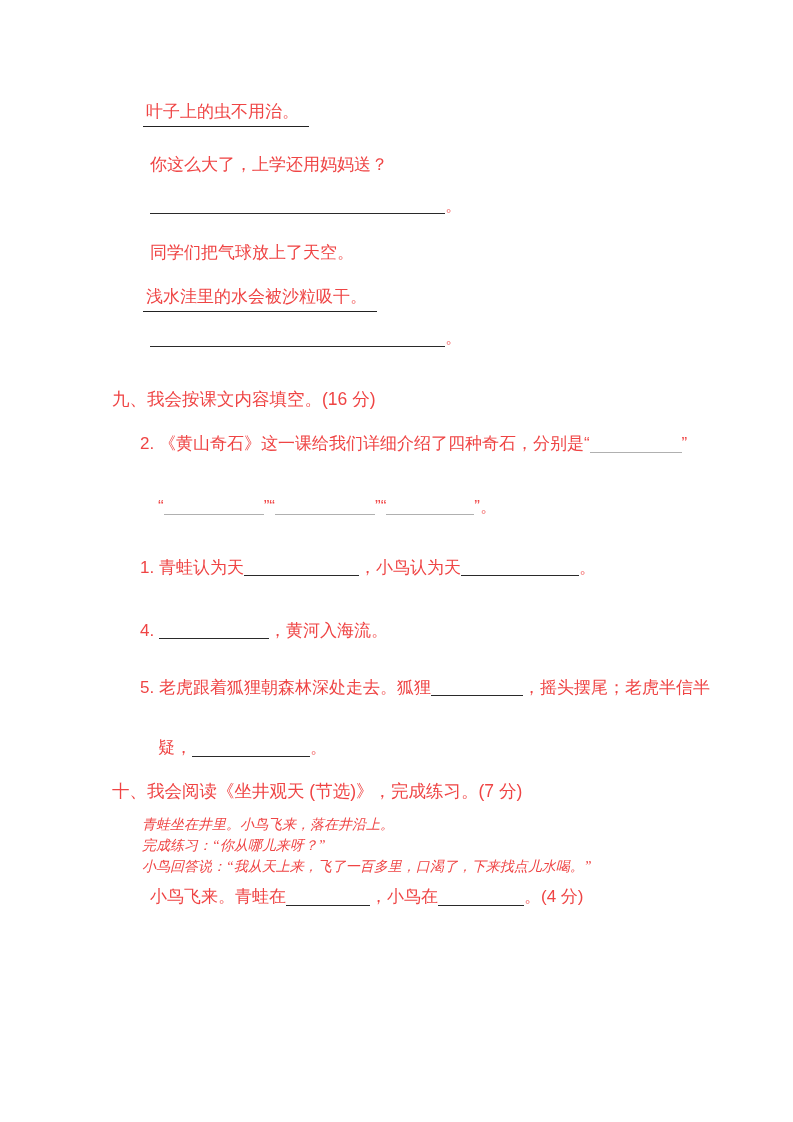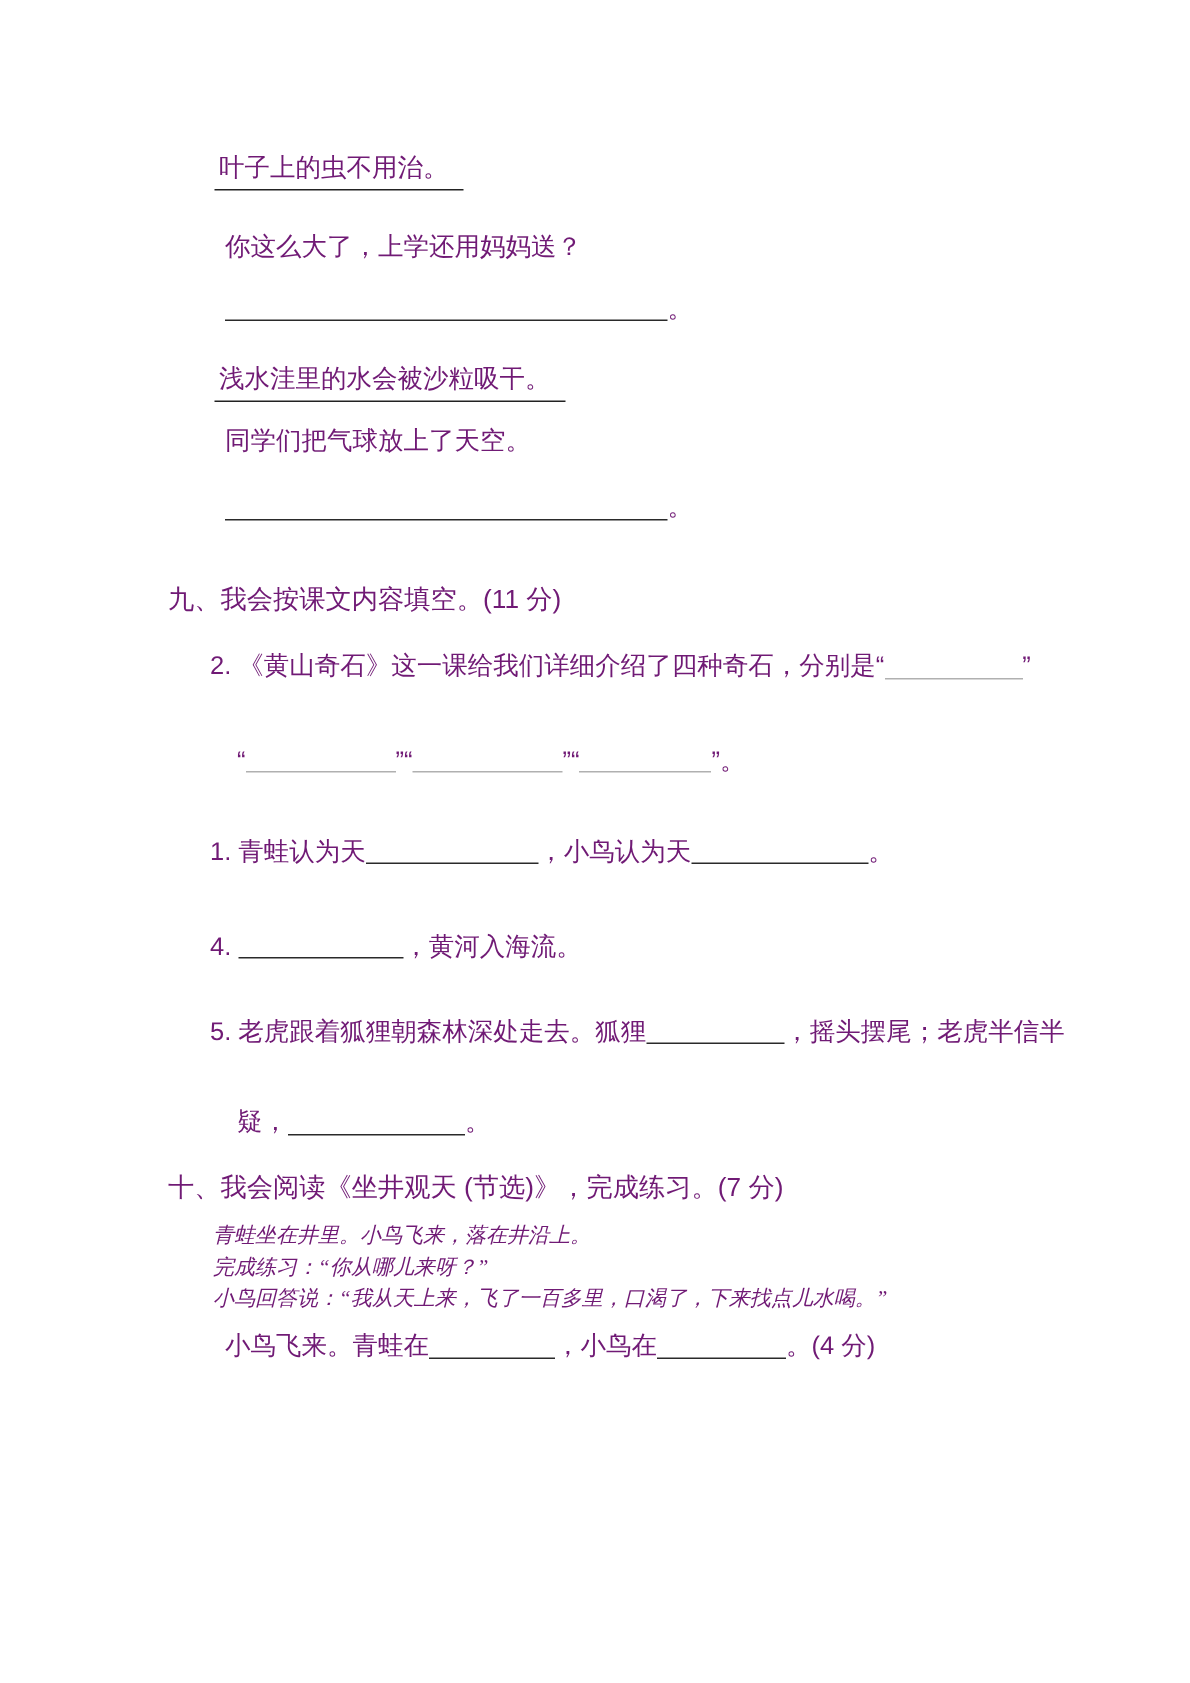--- a/index.html
+++ b/index.html
@@ -1,20 +1,20 @@
 <!DOCTYPE html>
 <html lang="zh"><head>
 <meta charset="utf-8">
 <style>
   html,body{margin:0;padding:0;background:#ffffff;}
   .sheet{
     position:relative;
     width:793px;height:926px;
     background:#ffffff;
-    color:#701a75;
+    color:#ef4444;
     font-family:"Liberation Sans","DejaVu Sans",sans-serif;
     font-size:17px;
     line-height:1.2;
     box-sizing:border-box;
     padding:102px 70px 0 112px;
     overflow:hidden;
     border-radius:30px;
   }
   p{margin:0;white-space:nowrap;}
   .ind-a{margin-left:38px;}   
@@ -49,27 +49,27 @@
 </style>
 </head>
 <body>
 
 <div class="sheet">
 
   <div>
     <p class="ind-a mb-28"><span class="ans-underline">叶子上的虫不用治。</span></p>
     <p class="ind-a mb-20">你这么大了，上学还用妈妈送？</p>
     <p class="ind-a mb-26"><span class="blank" style="width:295px"></span><span>。</span></p>
+    <p class="ind-a mb-24">同学们把气球放上了天空。</p>
     <p class="ind-a mb-16"><span class="ans-underline">浅水洼里的水会被沙粒吸干。</span></p>
-    <p class="ind-a mb-24">同学们把气球放上了天空。</p>
     <p class="ind-a mb-40"><span class="blank" style="width:295px"></span><span>。</span></p>
   </div>
 
   <div>
-    <p class="heading mb-24">九、我会按课文内容填空。(11 分)</p>
+    <p class="heading mb-24">九、我会按课文内容填空。(16 分)</p>
 
 
     <p class="ind-b mb-42"><span>2. 《黄山奇石》这一课给我们详细介绍了四种奇石，分别是“</span><span class="blank light" style="width:92px"></span><span>”</span></p>
 
     <p class="ind-c mb-40"><span>“</span><span class="blank light" style="width:100px"></span><span>”“</span><span class="blank light" style="width:100px"></span><span>”“</span><span class="blank light" style="width:88px"></span><span>”。</span></p>
 
     <p class="ind-b mb-42"><span>1. 青蛙认为天</span><span class="blank" style="width:115px"></span><span>，小鸟认为天</span><span class="blank" style="width:118px"></span><span>。</span></p>
 
     <p class="ind-b mb-44"><span>4. </span><span class="blank" style="width:110px"></span><span>，黄河入海流。</span></p>
 

